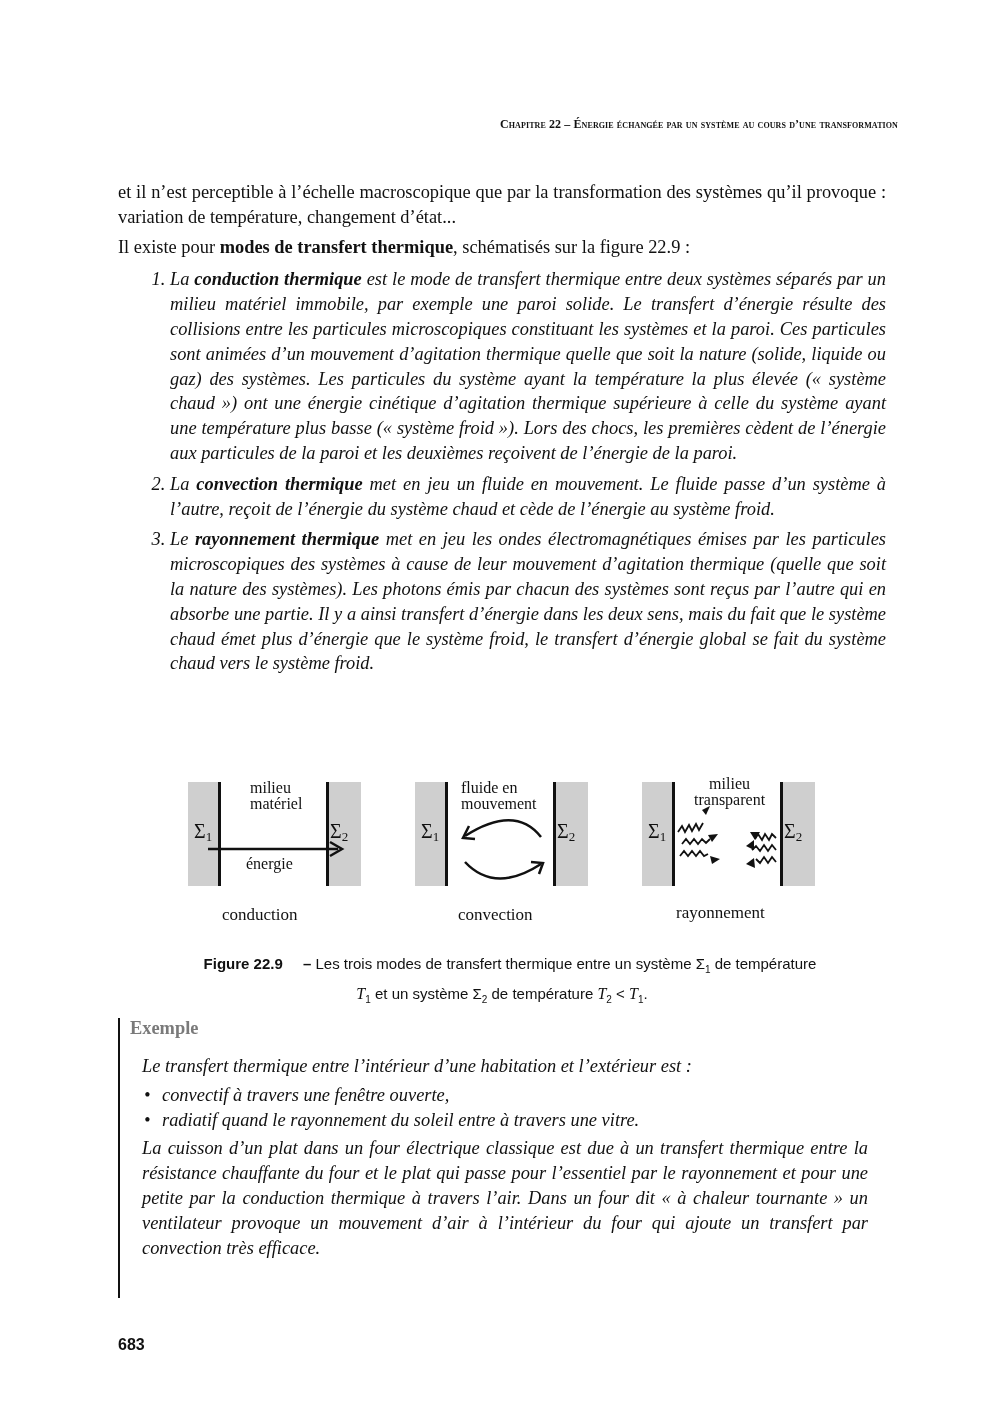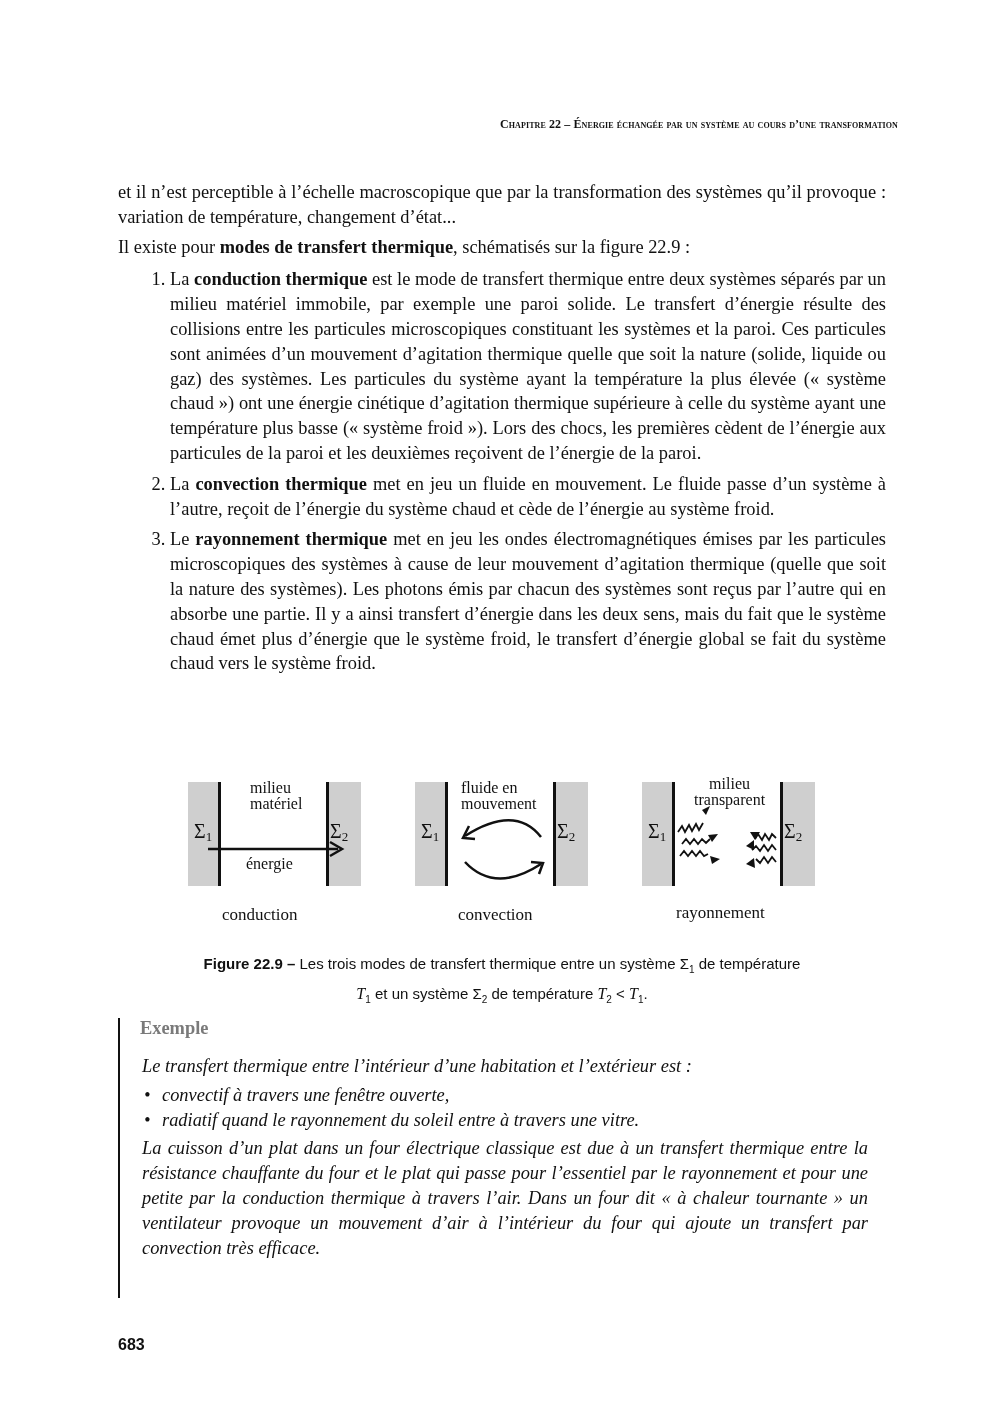--- a/index.html
+++ b/index.html
@@ -13,47 +13,47 @@
     font-size: 12px; font-weight: bold; letter-spacing: 0.1px; white-space: nowrap; text-align: right;
   }
   .header .sc { font-variant: small-caps; }
   .body-text {
     position: absolute; left: 118px; top: 180px; width: 768px;
     font-size: 18.4px; line-height: 24.8px; text-align: justify;
   }
   .body-text p { margin: 0 0 5px 0; }
   .body-text b { font-weight: bold; }
   ol.modes { margin: 8px 0 0 0; padding: 0 0 0 52px; }
-  ol.modes li { margin: 0 0 6px 0; padding-left: 0; text-align: justify; }
+  ol.modes li { margin: 0 0 6px 0; padding-left: 0; text-align: justify; font-style: italic; }
   ol.modes li::marker { font-weight: normal; }
 
   .figure-area { position: absolute; left: 0; top: 770px; width: 1004px; height: 180px; }
   .panel { position: absolute; top: 12px; height: 104px; }
   .wall { position: absolute; top: 0; height: 104px; width: 32px; background: #cfcfcf; }
   .wall-line { position: absolute; top: 0; height: 104px; width: 3px; background: #111; }
   .sigma { position: absolute; top: 38px; font-size: 20px; }
   .sigma sub { font-size: 13px; vertical-align: -3px; }
   .plabel { position: absolute; font-size: 16px; line-height: 16px; text-align: left; }
   .fig-name { position: absolute; font-size: 17px; }
   svg { position: absolute; overflow: visible; }
 
   .caption {
     position: absolute; left: 140px; top: 952px; width: 724px; text-align: center;
     font-family: "Liberation Sans", "DejaVu Sans", sans-serif; font-size: 15px; line-height: 24px;
   }
-  .caption .fig-label { font-weight: bold; }
+  .caption .fig-label { font-weight: bold; margin-left: 16px; }
   .caption i { font-family: "Liberation Serif", serif; font-size: 16px; }
   .caption sub { font-size: 10px; }
 
   .example {
     position: absolute; left: 118px; top: 1018px; width: 750px; height: 280px;
     border-left: 2px solid #111;
   }
   .example .ex-title {
-    position: absolute; left: 20px; top: 0; font-size: 18.4px; font-weight: bold; color: #7a7a7a;
+    position: absolute; left: 10px; top: 0; font-size: 18.4px; font-weight: bold; color: #7a7a7a;
   }
   .example .ex-body {
     position: absolute; left: 22px; top: 36px; width: 726px;
     font-size: 18.4px; line-height: 24.8px; text-align: justify; font-style: italic;
   }
   .example .ex-body p { margin: 0 0 4px 0; }
   .example ul { margin: 0 0 4px 0; padding: 0; list-style: none; }
   .example ul li { position: relative; padding-left: 20px; }
   .example ul li::before { content: "•"; position: absolute; left: 2px; }
 

